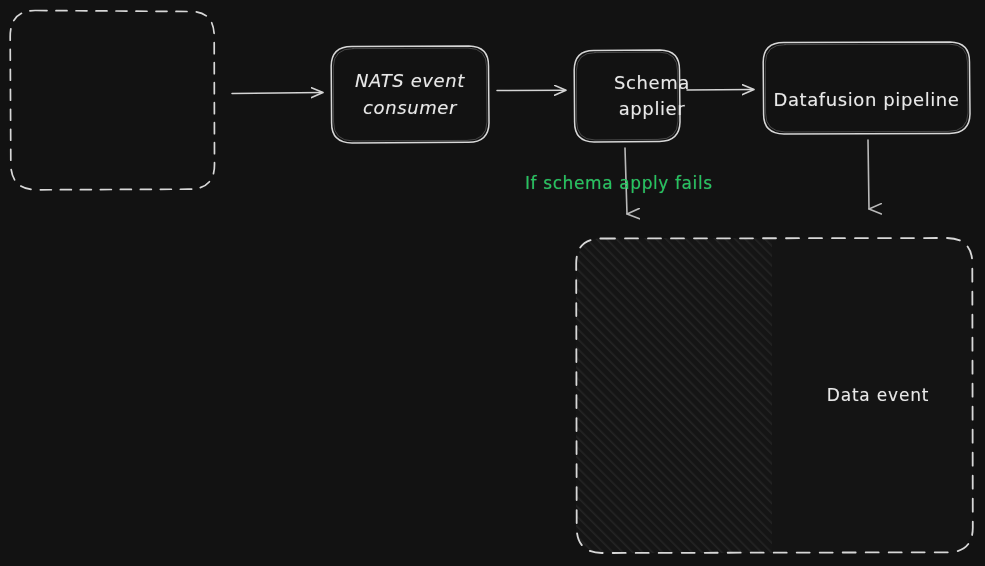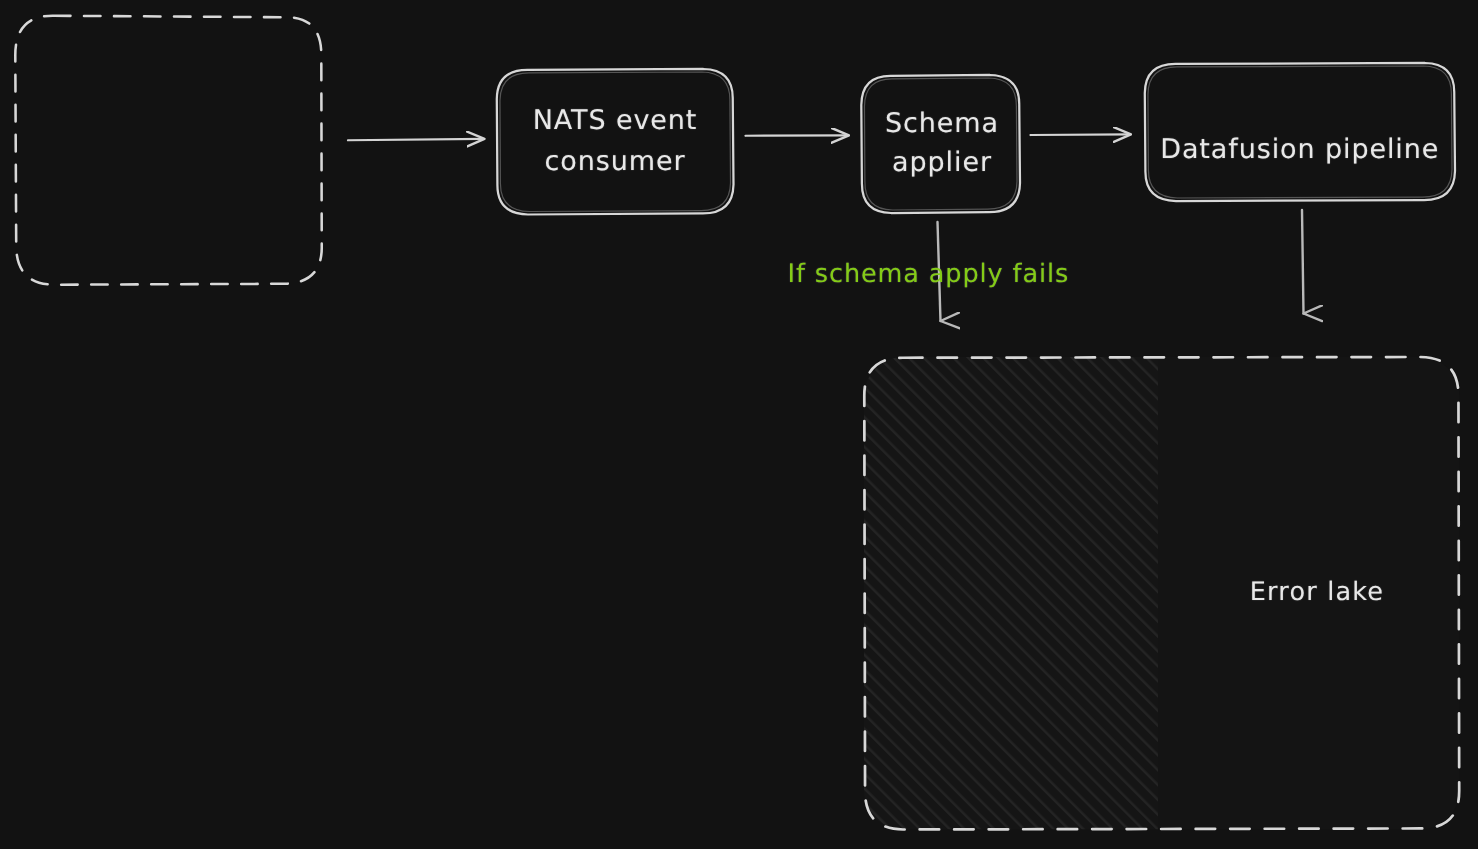--- a/index.html
+++ b/index.html
@@ -40,21 +40,21 @@
   }
   .svg-layer {
     position: absolute;
     inset: 0;
     width: 985px;
     height: 566px;
     pointer-events: none;
   }
   .edge-label {
     position: absolute;
-    color: #84cc16;
+    color: #22c55e;
     font-family: "DejaVu Sans", sans-serif;
     font-size: 17px;
     letter-spacing: 0.6px;
     white-space: nowrap;
     text-shadow: 0 0 1px rgba(255,255,255,0.3);
   }
   .lake-label {
     position: absolute;
     color: #e8e8e8;
     font-family: "DejaVu Sans", sans-serif;
@@ -129,31 +129,31 @@
       <path d="M625,148 L627,214" fill="none" stroke="#b9b9b9" stroke-width="1.6" stroke-linecap="round" marker-end="url(#arrowheadDown)"></path>
     </g>
 
     <g>
       <path d="M868,140 L869,209" fill="none" stroke="#b9b9b9" stroke-width="1.6" stroke-linecap="round" marker-end="url(#arrowheadDown)"></path>
     </g>
   </svg>
 
 
   <div class="node" style="left:331px; top:46px; width:158px; height:97px;">
-    <span class="node-label" style="">NATS event
+    <span class="node-label" style="font-style:italic;">NATS event
 consumer</span>
   </div>
 
-  <div class="node" style="left:574px; top:50px; width:108px; height:92px;">
+  <div class="node" style="left:598px; top:50px; width:108px; height:92px;">
     <span class="node-label">Schema
 applier</span>
   </div>
 
   <div class="node" style="left:763px; top:42px; width:207px; height:116px;">
     <span class="node-label">Datafusion pipeline</span>
   </div>
 
   <div class="edge-label" style="left:525px; top:173px;">If schema apply fails</div>
 
 
-  <div class="lake-label" style="left:798px; top:385px; width:160px;">Error lake</div>
+  <div class="lake-label" style="left:798px; top:385px; width:160px;">Data event</div>
 
 </div>
 
 </body></html>

